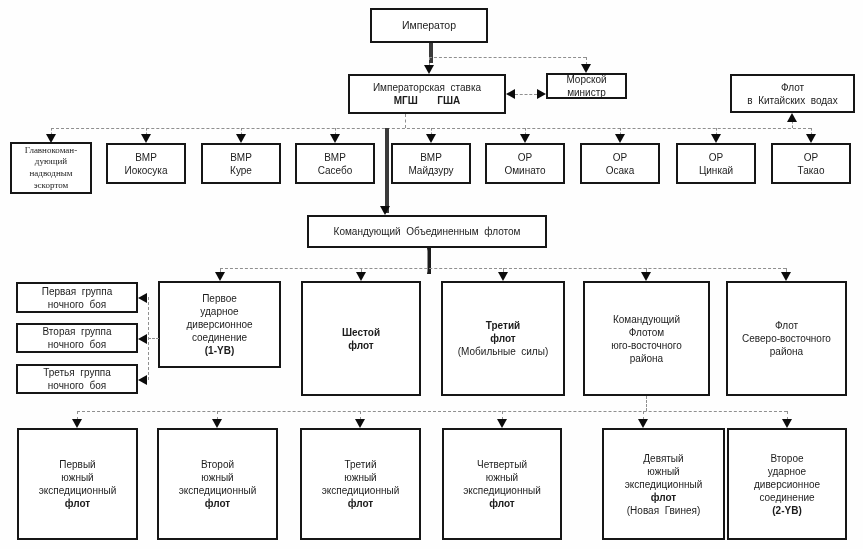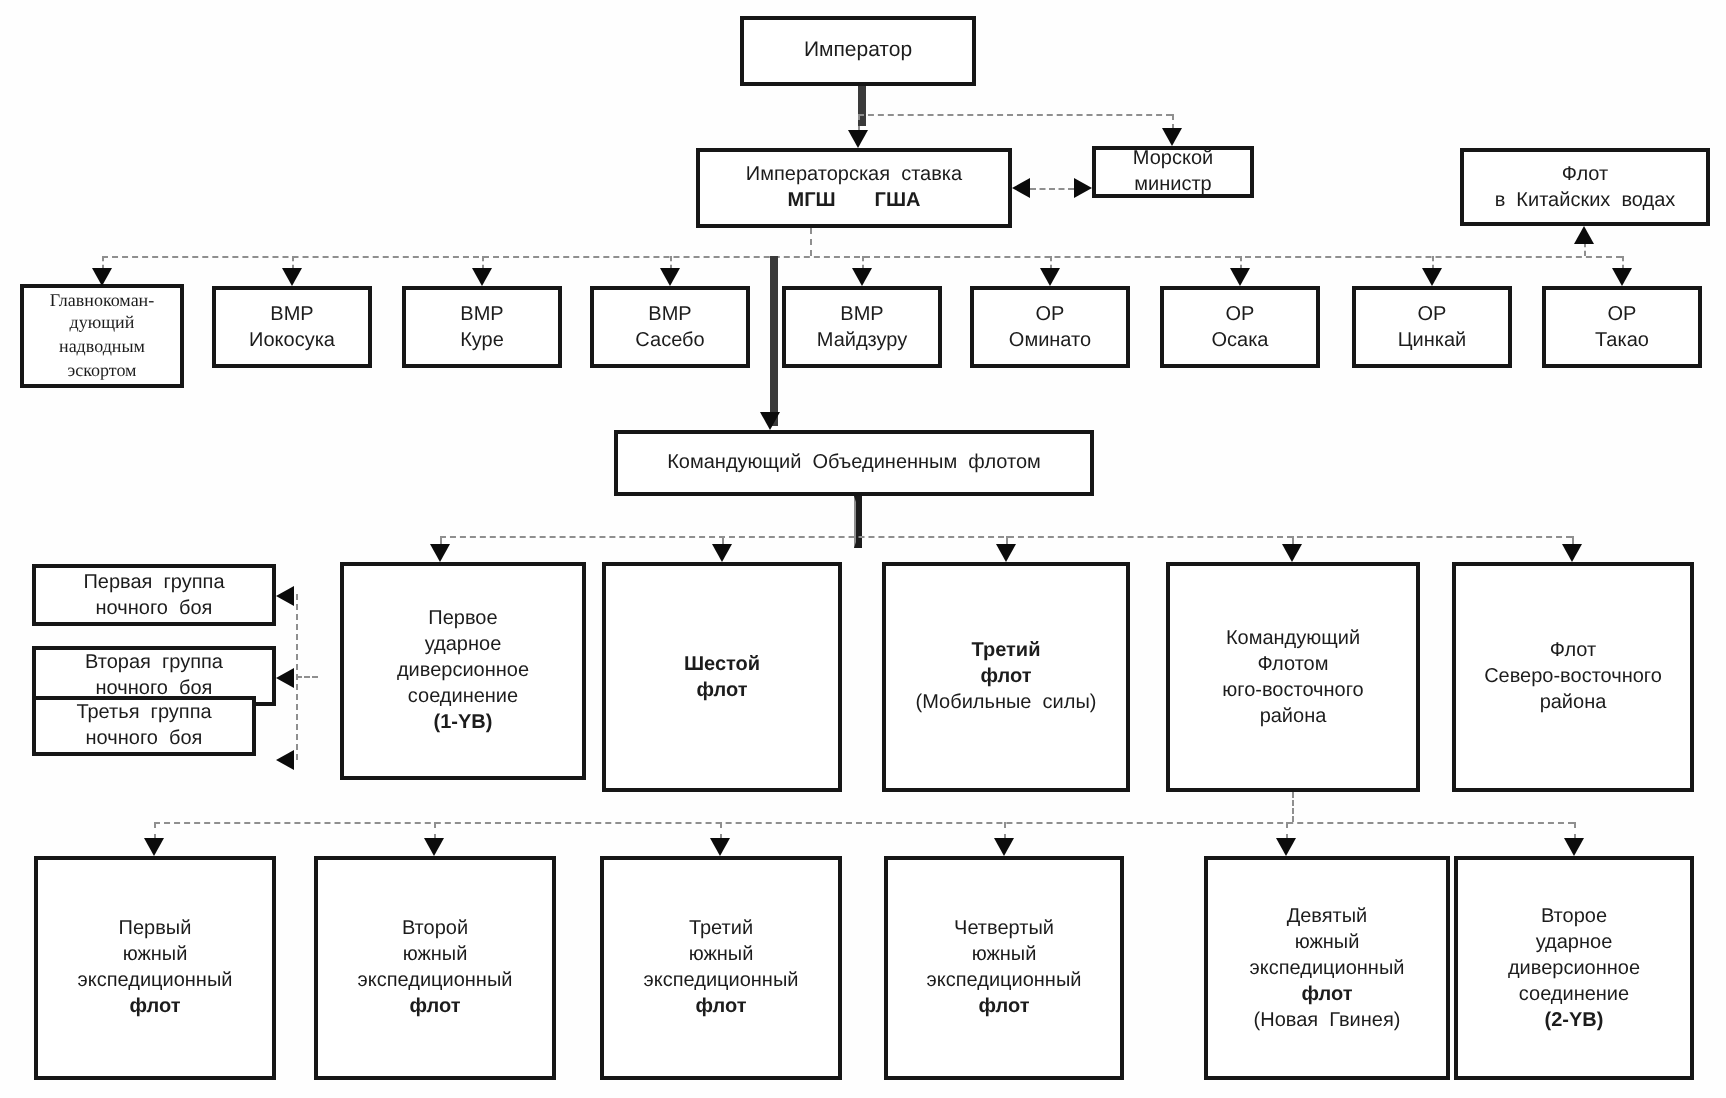--- a/index.html
+++ b/index.html
@@ -94,26 +94,26 @@
   </div>
 
   <div class="box fs10" style="left:16px;top:282px;width:122px;height:31px">
     <span>Первая  группа
 ночного  боя</span>
   </div>
   <div class="box fs10" style="left:16px;top:323px;width:122px;height:30px">
     <span>Вторая  группа
 ночного  боя</span>
   </div>
-  <div class="box fs10" style="left:16px;top:348px;width:112px;height:30px">
+  <div class="box fs10" style="left:16px;top:364px;width:122px;height:30px">
     <span>Третья  группа
 ночного  боя</span>
   </div>
 
-  <div class="box fs10" style="left:170px;top:281px;width:123px;height:109px">
+  <div class="box fs10" style="left:158px;top:281px;width:123px;height:87px">
     <span>Первое
 ударное
 диверсионное
 соединение</span>
     <span class="b">(1-YB)</span>
   </div>
   <div class="box fs10" style="left:301px;top:281px;width:120px;height:115px">
     <span class="b">Шестой
 флот</span>
   </div>

